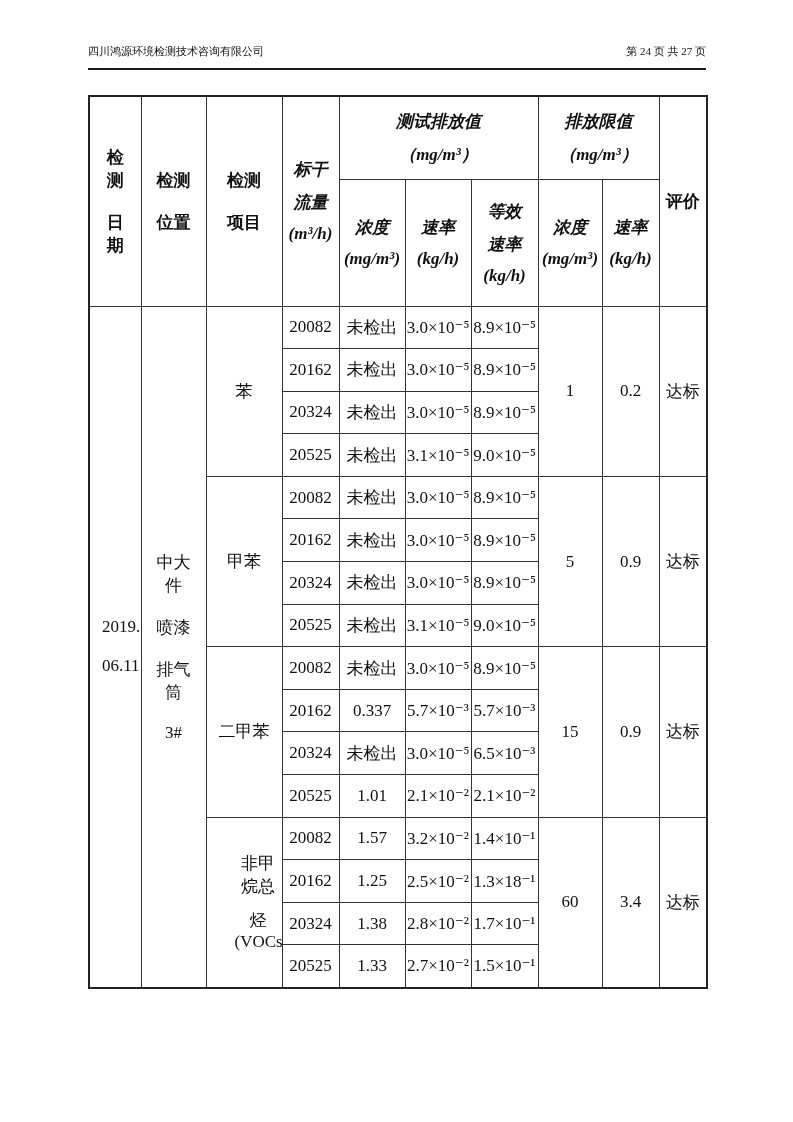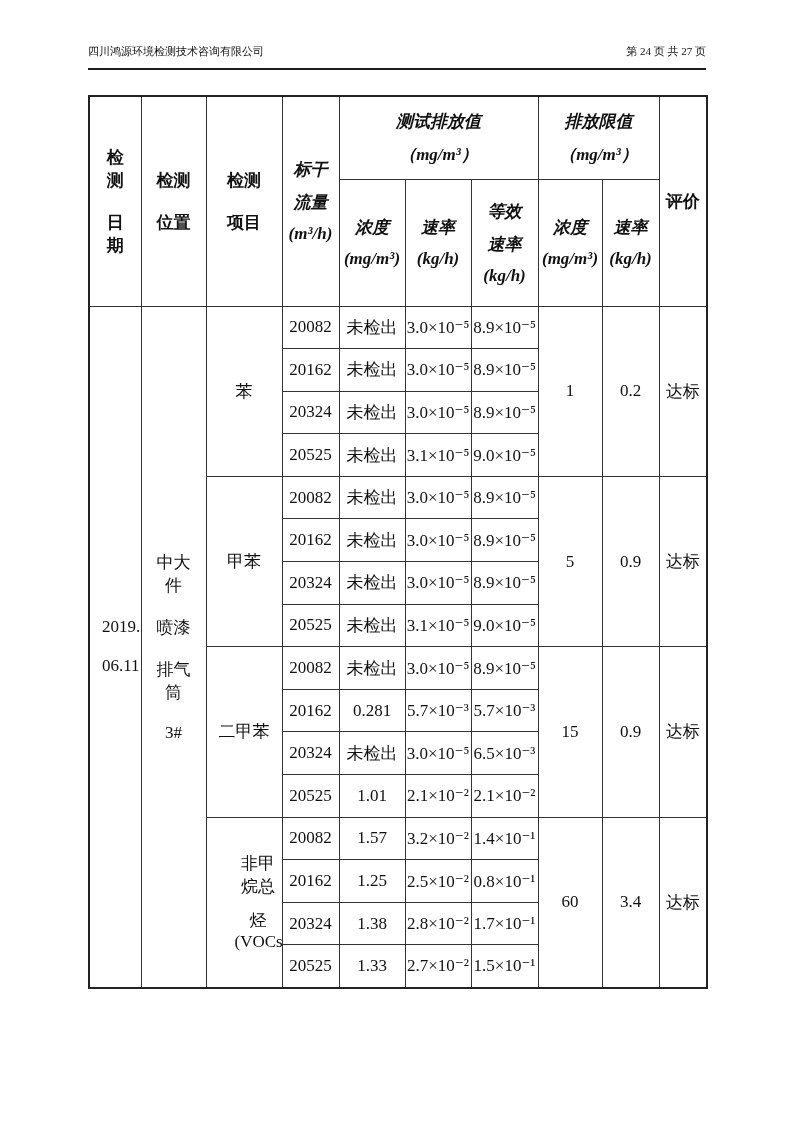--- a/index.html
+++ b/index.html
@@ -190,21 +190,21 @@
     <td>20082</td>
     <td>未检出</td>
     <td>3.0×10⁻⁵</td>
     <td>8.9×10⁻⁵</td>
     <td rowspan="4">15</td>
     <td rowspan="4">0.9</td>
     <td rowspan="4">达标</td>
   </tr>
   <tr class="d">
     <td>20162</td>
-    <td>0.281</td>
+    <td>0.337</td>
     <td>5.7×10⁻³</td>
     <td>5.7×10⁻³</td>
   </tr>
   <tr class="d">
     <td>20324</td>
     <td>未检出</td>
     <td>3.0×10⁻⁵</td>
     <td>6.5×10⁻³</td>
   </tr>
   <tr class="d">
@@ -224,21 +224,21 @@
     <td>3.2×10⁻²</td>
     <td>1.4×10⁻¹</td>
     <td rowspan="4">60</td>
     <td rowspan="4">3.4</td>
     <td rowspan="4">达标</td>
   </tr>
   <tr class="d">
     <td>20162</td>
     <td>1.25</td>
     <td>2.5×10⁻²</td>
-    <td>0.8×10⁻¹</td>
+    <td>1.3×18⁻¹</td>
   </tr>
   <tr class="d">
     <td>20324</td>
     <td>1.38</td>
     <td>2.8×10⁻²</td>
     <td>1.7×10⁻¹</td>
   </tr>
   <tr class="d">
     <td>20525</td>
     <td>1.33</td>

